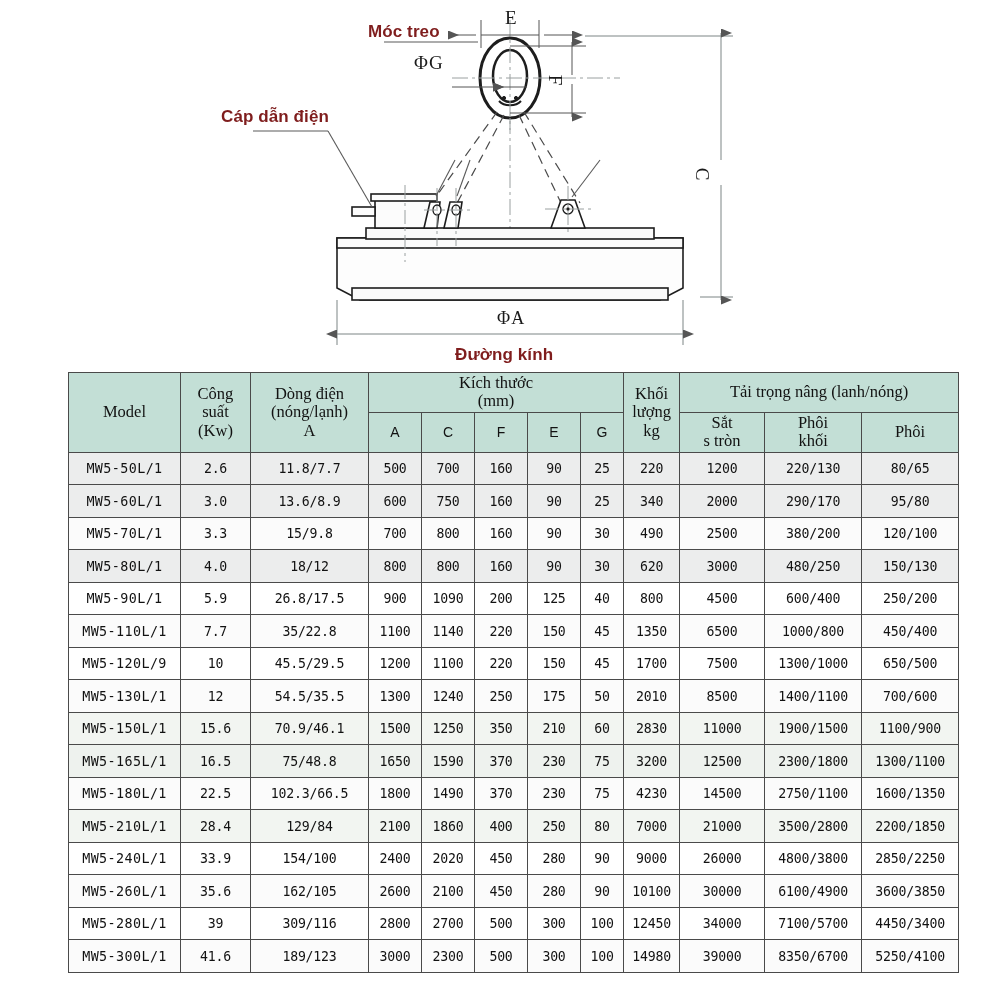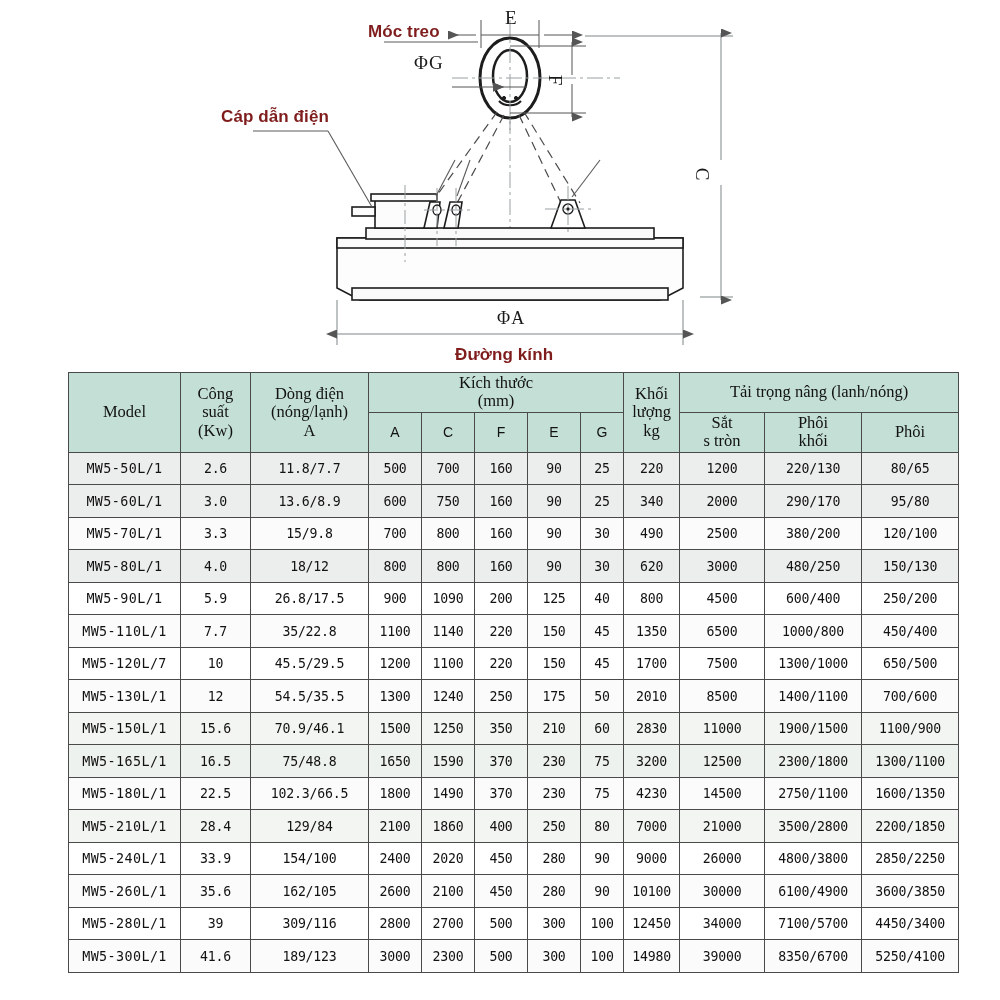--- a/index.html
+++ b/index.html
@@ -391,21 +391,21 @@
           <td>1140</td>
           <td>220</td>
           <td>150</td>
           <td>45</td>
           <td>1350</td>
           <td>6500</td>
           <td>1000/800</td>
           <td>450/400</td>
         </tr>
         <tr class="tint-d">
-          <td class="model-cell">MW5-120L/7</td>
+          <td class="model-cell">MW5-120L/9</td>
           <td>10</td>
           <td>45.5/29.5</td>
           <td>1200</td>
           <td>1100</td>
           <td>220</td>
           <td>150</td>
           <td>45</td>
           <td>1700</td>
           <td>7500</td>
           <td>1300/1000</td>

